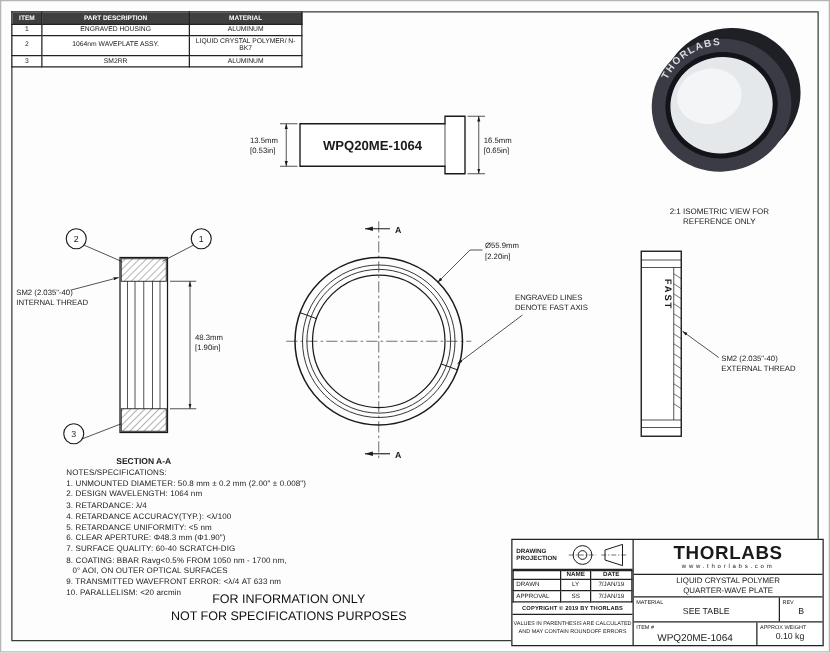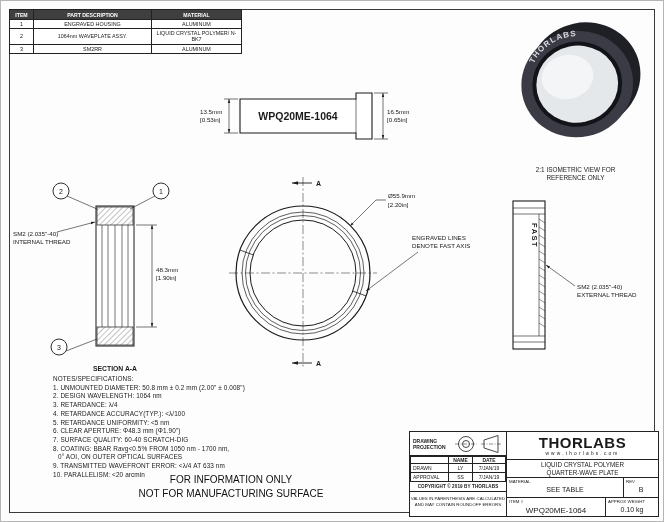--- a/index.html
+++ b/index.html
@@ -259,21 +259,21 @@
     <div>6. CLEAR APERTURE: Φ48.3 mm (Φ1.90")</div>
     <div>7. SURFACE QUALITY: 60-40 SCRATCH-DIG</div>
     <div>8. COATING: BBAR Ravg&lt;0.5% FROM 1050 nm - 1700 nm,</div>
     <div class="cont">0° AOI, ON OUTER OPTICAL SURFACES</div>
     <div>9. TRANSMITTED WAVEFRONT ERROR: &lt;λ/4 AT 633 nm</div>
     <div>10. PARALLELISM: &lt;20 arcmin</div>
   </div>
 
   <div class="info-notice">
     <div>FOR INFORMATION ONLY</div>
-    <div>NOT FOR MANUFACTURING SURFACE</div>
+    <div>NOT FOR SPECIFICATIONS PURPOSES</div>
   </div>
 
   <div class="tb">
     <div class="tb-left">
       <div class="tb-proj">
         <div class="tb-proj-label">DRAWING PROJECTION</div>
         <svg class="tb-proj-sym" width="52" height="22" viewBox="0 0 52 22" style="position:static;">
           <g fill="none" stroke="#1a1a1a" stroke-width="0.8">
             <circle cx="12" cy="11" r="7.5"></circle>
             <circle cx="12" cy="11" r="3.5"></circle>

